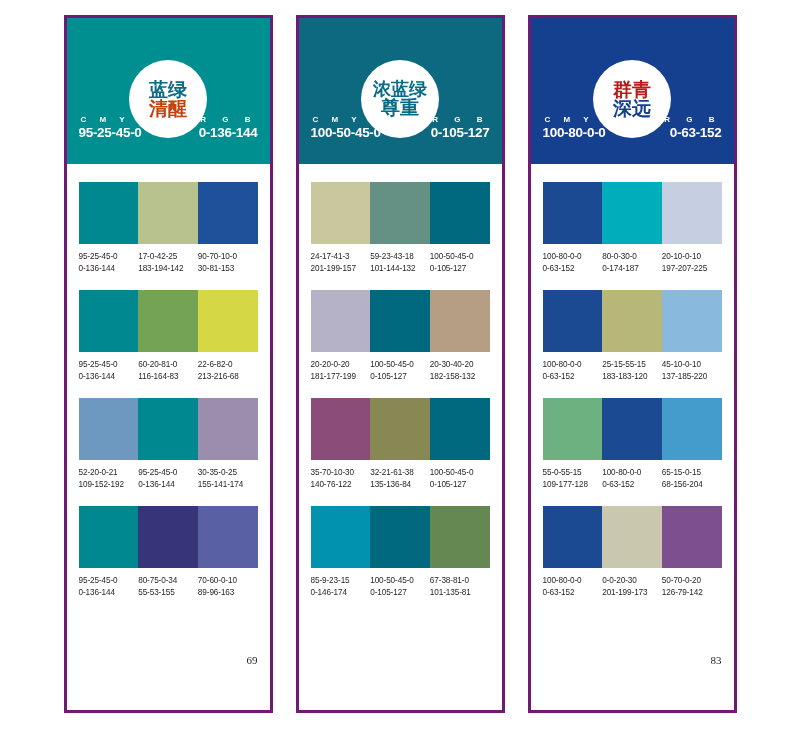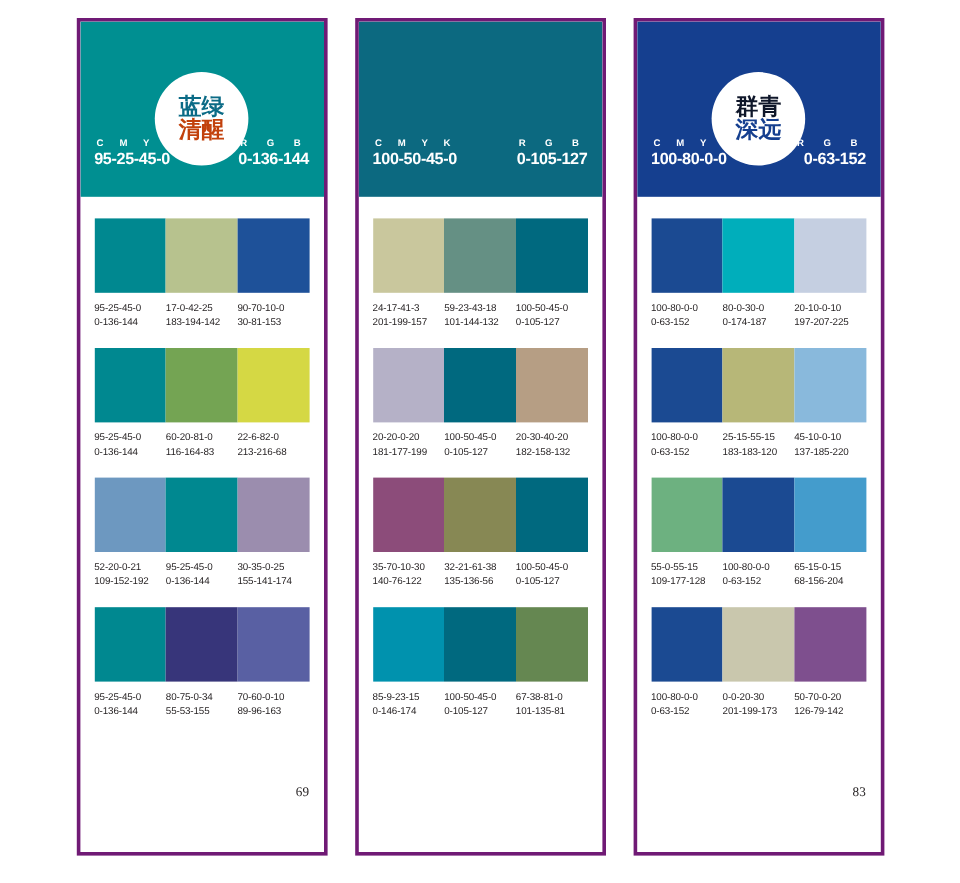--- a/index.html
+++ b/index.html
@@ -259,20 +259,24 @@
               <span class="label-cmyk">70-60-0-10</span>
               <span class="label-rgb">89-96-163</span>
             </div>
           </div>
         </div>
         <div class="page-number">69</div>
       </div>
     </div>
     <div class="card">
       <div class="card-header" style="background: rgb(12, 105, 128);">
+        <div class="badge">
+          <div class="badge-line small" style="color: rgb(11, 107, 134);">浓蓝绿</div>
+          <div class="badge-line" style="color: rgb(11, 107, 134);">尊重</div>
+        </div>
         <div class="code-row">
           <div class="code-block">
             <div class="code-letters">C M Y K</div>
             <div class="code-value">100-50-45-0</div>
           </div>
           <div class="code-block right">
             <div class="code-letters rgb">R G B</div>
             <div class="code-value">0-105-127</div>
           </div>
         </div>
@@ -326,21 +330,21 @@
             <div class="swatch" style="background: rgb(135, 136, 84);"></div>
             <div class="swatch" style="background: rgb(0, 105, 127);"></div>
           </div>
           <div class="labels">
             <div class="label-cell">
               <span class="label-cmyk">35-70-10-30</span>
               <span class="label-rgb">140-76-122</span>
             </div>
             <div class="label-cell">
               <span class="label-cmyk">32-21-61-38</span>
-              <span class="label-rgb">135-136-56</span>
+              <span class="label-rgb">135-136-84</span>
             </div>
             <div class="label-cell">
               <span class="label-cmyk">100-50-45-0</span>
               <span class="label-rgb">0-105-127</span>
             </div>
           </div>
         </div>
         <div class="palette-row">
           <div class="swatches">
             <div class="swatch" style="background: rgb(0, 146, 174);"></div>
@@ -360,21 +364,21 @@
               <span class="label-cmyk">67-38-81-0</span>
               <span class="label-rgb">101-135-81</span>
             </div>
           </div>
         </div>
       </div>
     </div>
     <div class="card">
       <div class="card-header" style="background: rgb(21, 63, 143);">
         <div class="badge">
-          <div class="badge-line" style="color: #0f172a;">群青</div>
+          <div class="badge-line" style="color: #b91c1c;">群青</div>
           <div class="badge-line" style="color: rgb(21, 63, 143);">深远</div>
         </div>
         <div class="code-row">
           <div class="code-block">
             <div class="code-letters">C M Y K</div>
             <div class="code-value">100-80-0-0</div>
           </div>
           <div class="code-block right">
             <div class="code-letters rgb">R G B</div>
             <div class="code-value">0-63-152</div>

